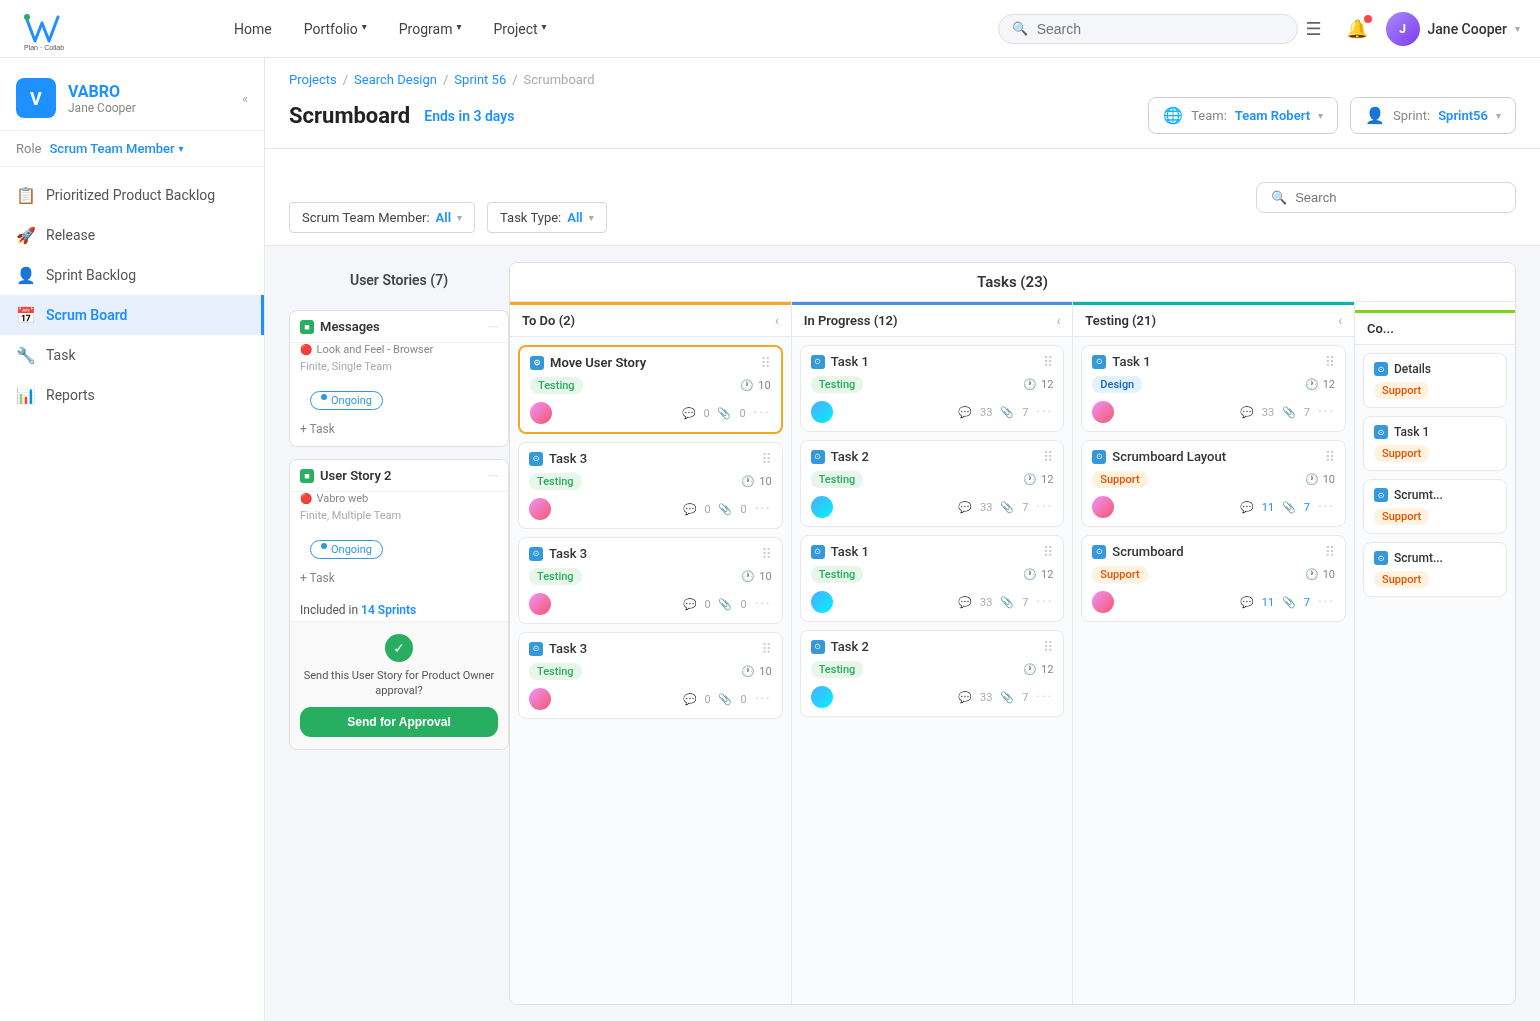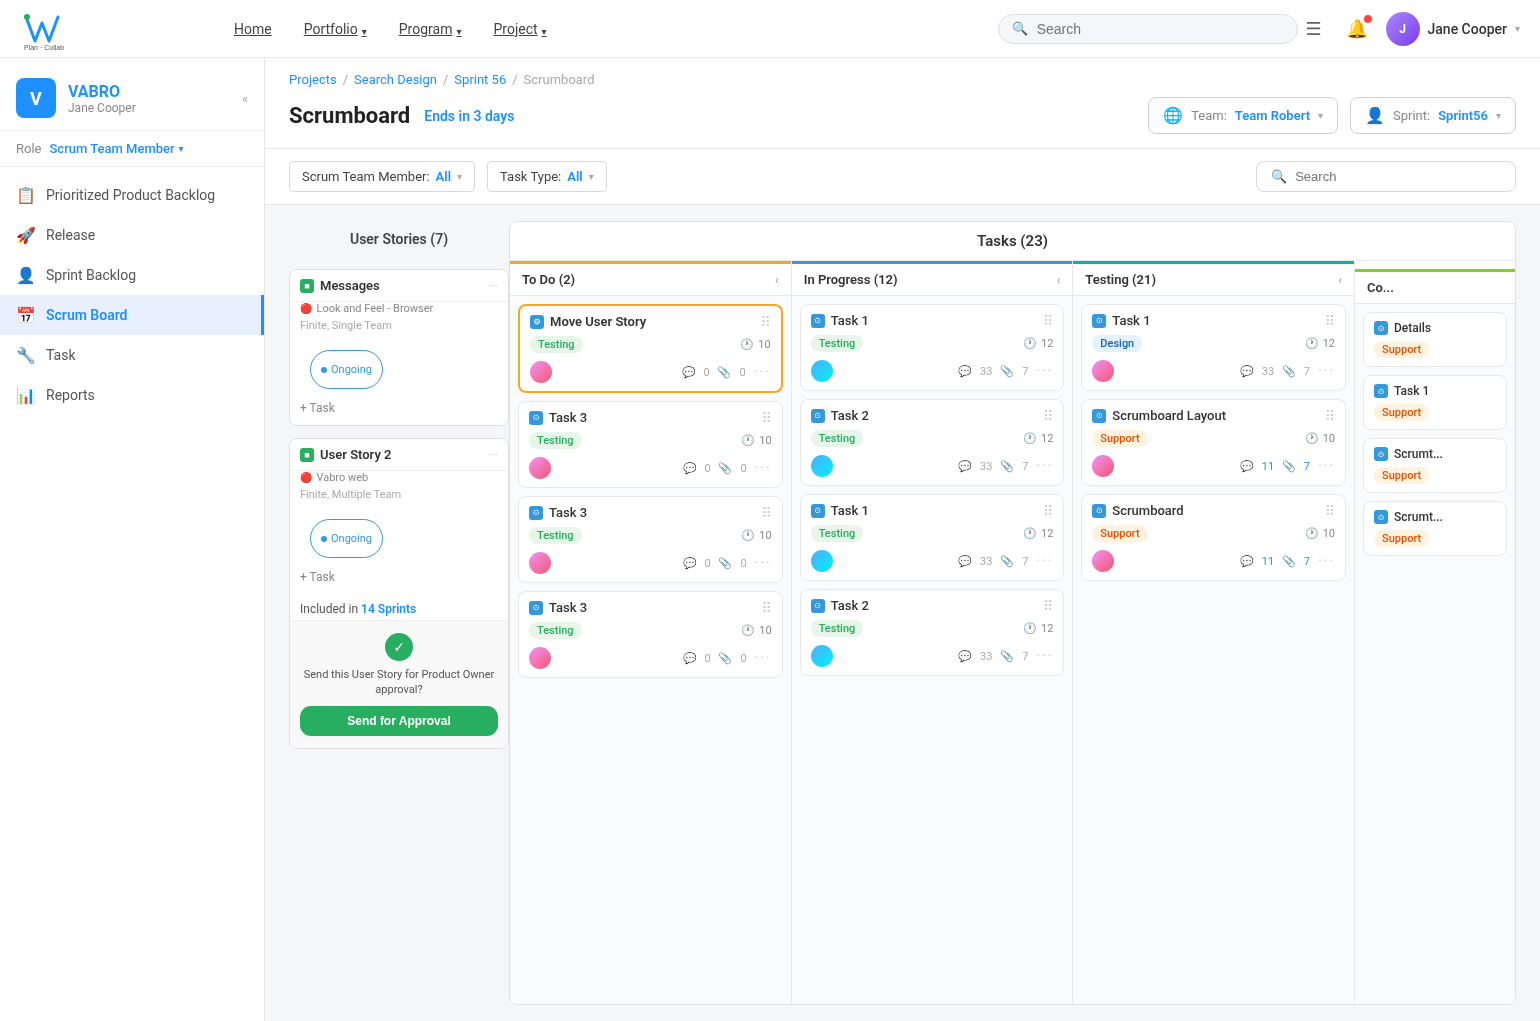--- a/index.html
+++ b/index.html
@@ -11,21 +11,21 @@
       height: 58px;
       display: flex;
       align-items: center;
       padding: 0 20px;
       border-bottom: 1px solid #e8e8e8;
       position: fixed; top: 0; left: 0; right: 0; z-index: 100;
     }
     .logo-area { display: flex; align-items: center; gap: 8px; width: 200px; }
     .logo-icon { width: 44px; height: 44px; }
     .nav-links { display: flex; align-items: center; gap: 4px; flex: 1; }
-    .nav-link { padding: 6px 14px; color: #444; font-size: 14px; cursor: pointer; border-radius: 4px; display: flex; align-items: flex-end; gap: 4px; text-decoration: underline; }
+    .nav-link { padding: 6px 14px; color: #444; font-size: 14px; cursor: pointer; border-radius: 4px; display: flex; align-items: flex-start; gap: 4px; }
     .search-bar { display: flex; align-items: center; background: #f5f6fa; border: 1px solid #e0e0e0; border-radius: 20px; padding: 6px 14px; gap: 8px; width: 300px; }
     .search-bar input { background: none; border: none; outline: none; font-size: 14px; color: #666; width: 100%; }
     .nav-right { display: flex; align-items: center; gap: 12px; margin-left: auto; }
     .nav-icon-btn { width: 32px; height: 32px; display: flex; align-items: center; justify-content: center; cursor: pointer; color: #666; font-size: 18px; position: relative; }
     .notif-badge { position: absolute; top: 2px; right: 2px; width: 8px; height: 8px; background: #f44; border-radius: 50%; }
     .user-info { display: flex; align-items: center; gap: 8px; cursor: pointer; }
     .user-avatar { width: 34px; height: 34px; border-radius: 50%; background: linear-gradient(135deg, #a78bfa, #7c3aed); display: flex; align-items: center; justify-content: center; color: #fff; font-size: 12px; font-weight: bold; overflow: hidden; }
     .user-name { font-size: 14px; color: #333; font-weight: 500; }
 
     
@@ -55,21 +55,21 @@
     .page-title { font-size: 22px; font-weight: 700; color: #222; display: flex; align-items: center; gap: 14px; }
     .ends-in { font-size: 14px; font-weight: 400; color: #555; }
     .ends-in span { color: #1e90ff; font-weight: 600; }
     .header-selectors { display: flex; align-items: center; gap: 12px; }
     .selector-btn { display: flex; align-items: center; gap: 8px; padding: 8px 14px; border: 1.5px solid #d0d0d0; border-radius: 8px; background: #fff; cursor: pointer; font-size: 13px; color: #444; }
     .selector-btn .label { color: #888; }
     .selector-btn .value { color: #1e90ff; font-weight: 600; }
 
     
     .filter-bar { display: flex; align-items: center; gap: 12px; padding: 12px 24px; background: #fff; border-bottom: 1px solid #e8e8e8; }
-    .filter-select { display: flex; align-items: center; gap: 6px; padding: 7px 12px; border: 1.5px solid #d8d8d8; border-radius: 4px; background: #fff; cursor: pointer; font-size: 13px; color: #444; }
+    .filter-select { display: flex; align-items: center; gap: 6px; padding: 7px 12px; border: 1.5px solid #d8d8d8; border-radius: 4px; background: #fff; cursor: pointer; font-size: 13px; color: #444; margin-top: 41px; }
     .filter-select .arrow { color: #aaa; font-size: 10px; }
     .filter-search { display: flex; align-items: center; gap: 8px; margin-left: auto; padding: 7px 14px; border: 1.5px solid #d8d8d8; border-radius: 8px; background: #fff; width: 260px; }
     .filter-search input { border: none; outline: none; font-size: 13px; color: #666; width: 100%; background: none; }
 
     
     .board-area { flex: 1; overflow: hidden; padding: 16px 24px; }
     .board-container { display: flex; gap: 0; height: 100%; overflow: hidden; }
 
     
     .user-stories-col { width: 220px; flex-shrink: 0; }
@@ -91,21 +91,21 @@
     .task-col-body { padding: 8px; overflow-y: auto; flex: 1; display: flex; flex-direction: column; gap: 8px; background: #fafbfd; }
 
     
     .story-card { background: #fff; border: 1px solid #e0e0e0; border-radius: 8px; margin-bottom: 12px; overflow: hidden; }
     .story-card-header { display: flex; align-items: center; justify-content: space-between; padding: 8px 10px; border-bottom: 1px solid #f0f0f0; }
     .story-title { font-size: 13px; font-weight: 600; color: #333; display: flex; align-items: center; gap: 6px; }
     .story-icon { width: 14px; height: 14px; background: #27ae60; border-radius: 3px; display: inline-flex; align-items: center; justify-content: center; color: #fff; font-size: 9px; }
     .story-sub { font-size: 11px; color: #888; padding: 0 10px; display: flex; align-items: center; gap: 4px; }
     .story-sub-icon { color: #e74c3c; font-size: 10px; }
     .story-meta { padding: 4px 10px 6px; font-size: 11px; color: #aaa; }
-    .story-tag { display: inline-flex; align-items: center; gap: 4px; padding: 12px 10px; border: 1.5px solid #3498db; border-radius: 20px; font-size: 11px; color: #3498db; margin: 6px 10px; cursor: pointer; }
+    .story-tag { display: inline-flex; align-items: flex-start; gap: 4px; padding: 2px 10px; border: 1.5px solid #3498db; border-radius: 20px; font-size: 11px; color: #3498db; margin: 6px 10px; cursor: pointer; }
     .story-tag .dot { width: 6px; height: 6px; background: #3498db; border-radius: 50%; }
     .add-task-btn { display: flex; align-items: center; gap: 4px; padding: 4px 10px 10px; font-size: 12px; color: #888; cursor: pointer; }
     .included-in { font-size: 12px; color: #555; padding: 8px 10px 4px; }
     .included-in span { color: #1e90ff; font-weight: 600; }
     .approval-section { background: #f9f9f9; border-top: 1px solid #f0f0f0; padding: 12px 10px; text-align: center; }
     .approval-check { width: 28px; height: 28px; background: #27ae60; border-radius: 50%; display: inline-flex; align-items: center; justify-content: center; color: #fff; font-size: 14px; margin-bottom: 6px; }
     .approval-text { font-size: 11px; color: #555; margin-bottom: 8px; line-height: 1.4; }
     .approval-btn { background: #27ae60; color: #fff; border: none; border-radius: 11px; padding: 8px 16px; font-size: 12px; font-weight: 600; cursor: pointer; width: 100%; }
 
     

